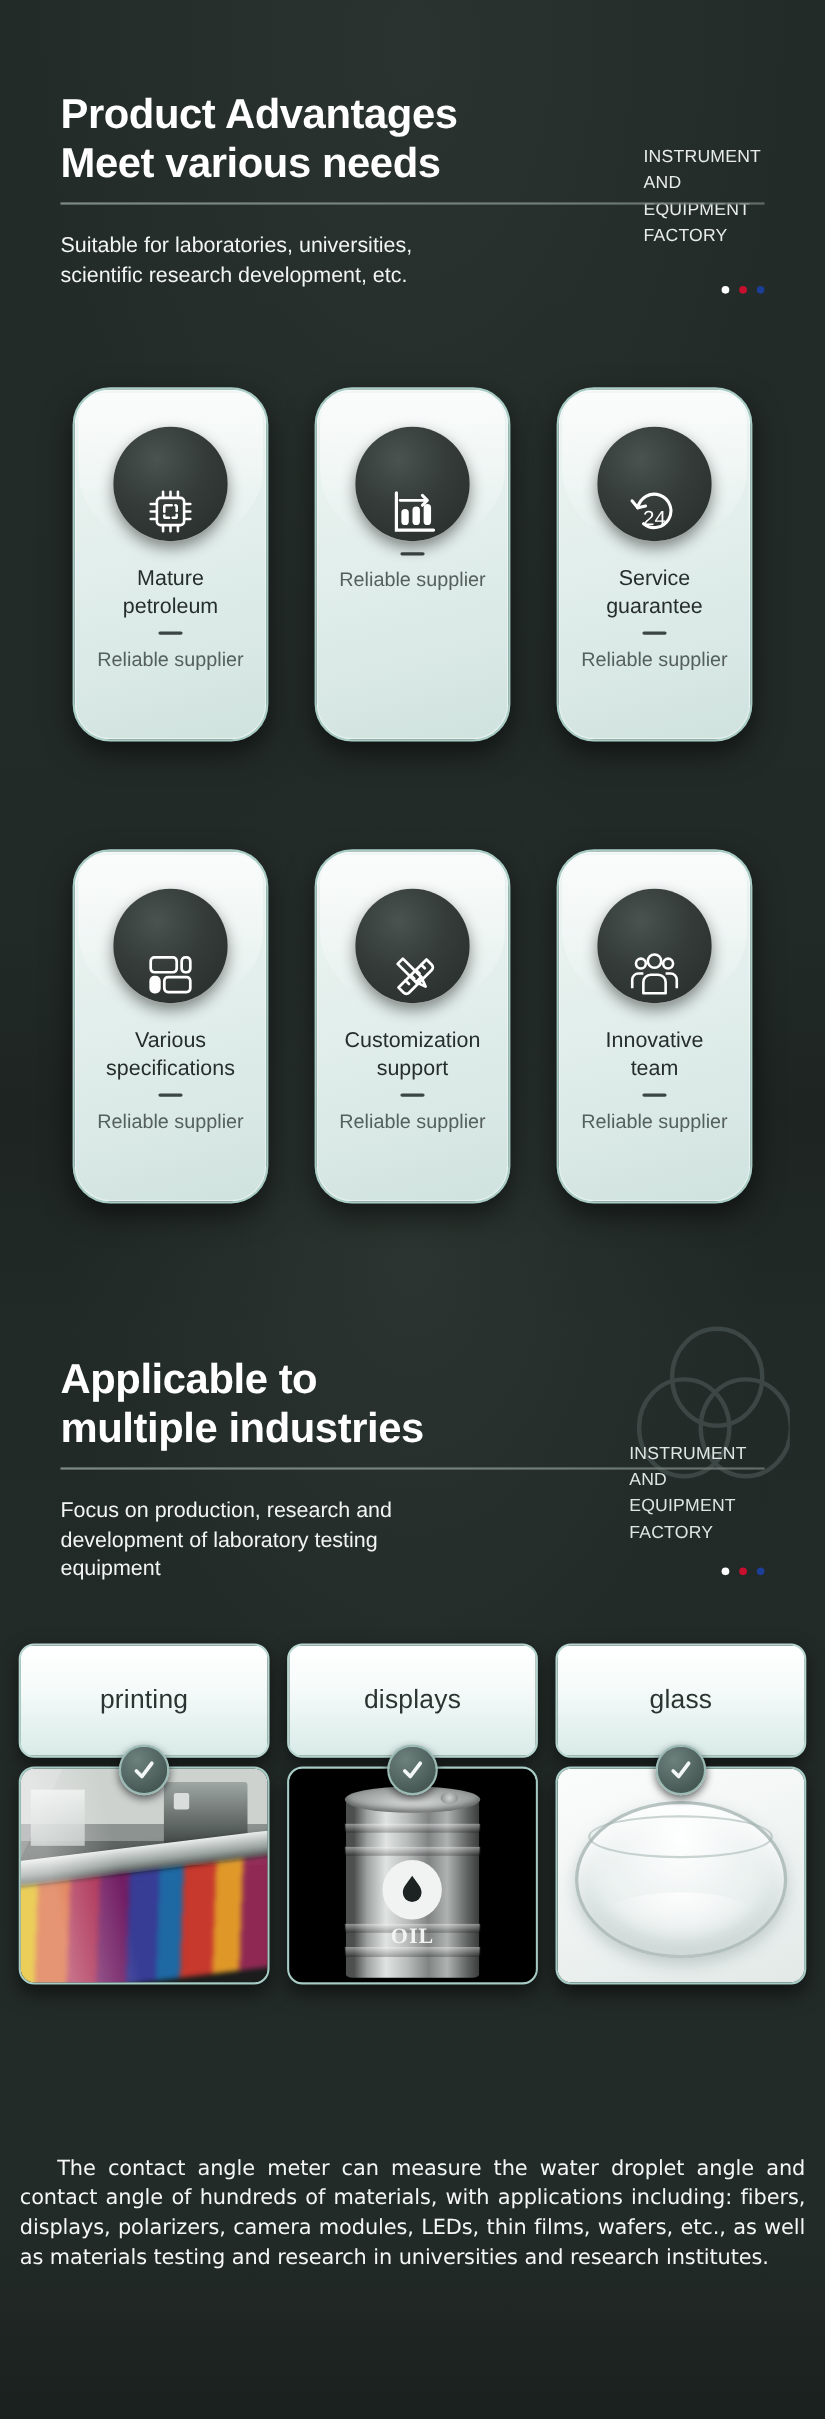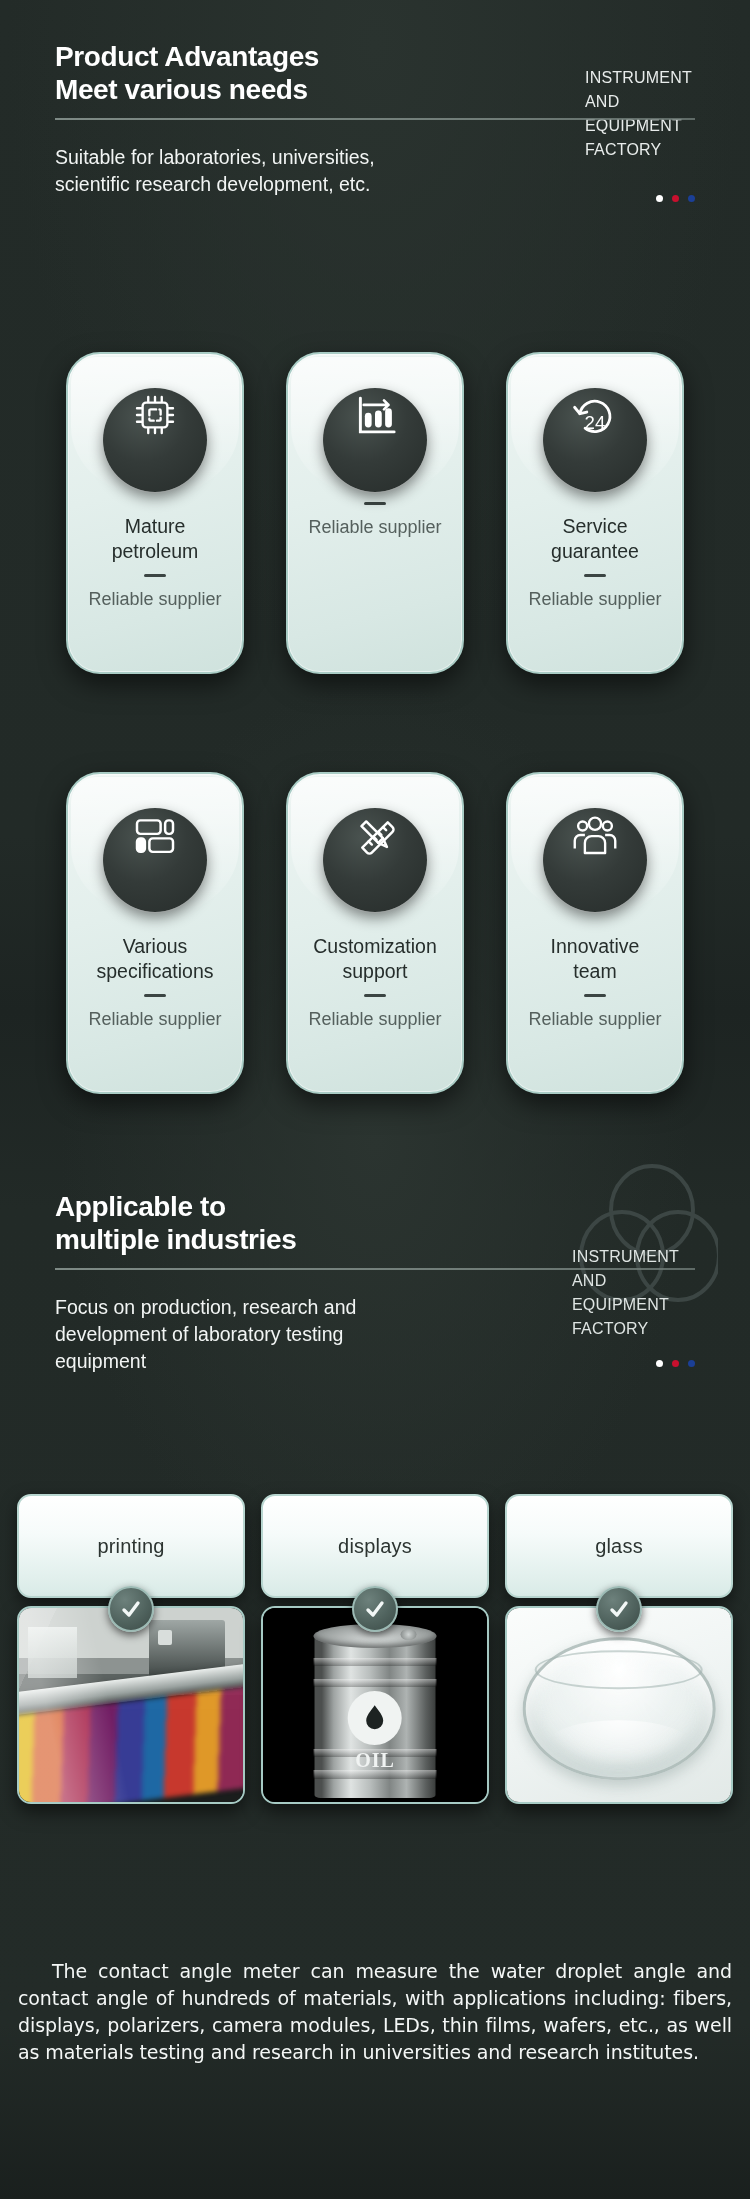--- a/index.html
+++ b/index.html
@@ -25,25 +25,26 @@
   }
 
   
   .section-head { position: absolute; left: 0; width: 750px; }
 
   .head-inner { position: relative; padding: 0 55px; }
 
   .head-title {
     color: #ffffff;
     font-weight: bold;
-    font-size: 28px;
+    font-size: 38px;
     line-height: 1.18;
     letter-spacing: -0.4px;
     white-space: pre-line;
     font-family: "Liberation Sans", sans-serif;
+    margin-top: 42px;
   }
 
   .brand-stamp {
     position: absolute;
     color: #e8eceb;
     font-size: 16px;
     line-height: 1.5;
     letter-spacing: 0.2px;
     white-space: pre-line;
   }
@@ -105,21 +106,21 @@
     pointer-events: none;
   }
 
   .adv-icon-wrap {
     position: relative;
     width: 104px; height: 104px;
     margin: 0 auto;
     border-radius: 50%;
     background: radial-gradient(circle at 38% 28%, #4a5350 0%, #343b39 45%, #262c2a 100%);
     box-shadow: 0 6px 14px rgba(0,0,0,.45), 0 1px 0 rgba(255,255,255,.5);
-    display: flex; align-items: flex-start; justify-content: center;
+    display: flex; align-items: flex-end; justify-content: center;
   }
   .adv-icon-wrap svg { display: block; }
 
   .adv-title {
     margin-top: 22px;
     color: #262e2c;
     font-size: 19.5px;
     line-height: 1.28;
     white-space: pre-line;
   }
@@ -148,21 +149,21 @@
   .ind-col { position: relative; width: 228px; }
 
   .ind-label {
     height: 104px;
     border-radius: 14px;
     border: 2px solid #b8d6d0;
     background: linear-gradient(#ffffff 0%, #f6fbfa 38%, #d9ebe7 100%);
     box-shadow: 0 6px 16px rgba(0,0,0,.5);
     display: flex; align-items: center; justify-content: center;
     color: #2c3431;
-    font-size: 20px;
+    font-size: 24px;
     letter-spacing: .2px;
   }
 
   .ind-photo {
     position: relative;
     margin-top: 8px;
     height: 198px;
     border-radius: 14px;
     border: 2px solid #a7cbc5;
     overflow: hidden;

